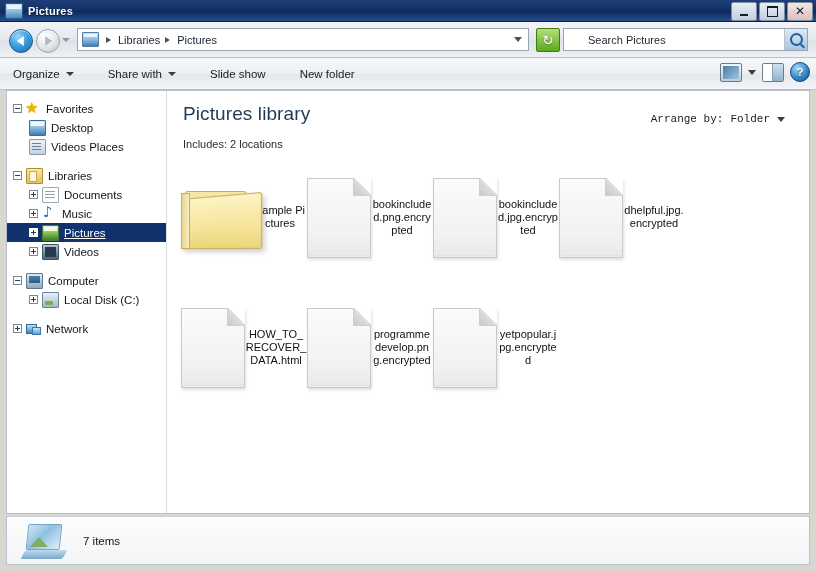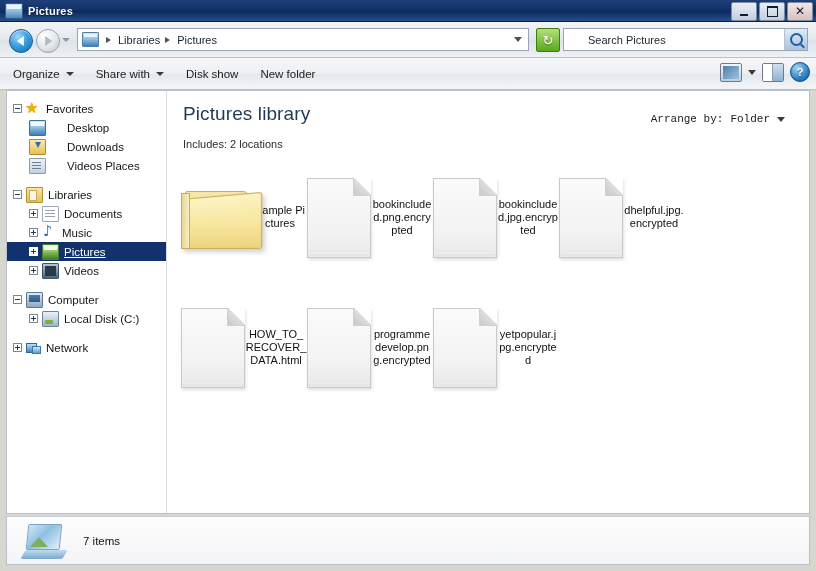--- a/index.html
+++ b/index.html
@@ -69,21 +69,21 @@
   .search-ico{width:22px;height:21px;margin-right:0;flex:none;
               background:linear-gradient(to bottom,#dfeaf6,#a9c4de);
               border-left:1px solid #b5c2d0;display:flex;align-items:center;justify-content:center;}
   .mag{width:9px;height:9px;border:2px solid #1f5f9c;border-radius:50%;position:relative;}
   .mag::after{content:"";position:absolute;right:-4px;bottom:-3px;width:5px;height:2px;
               background:#1f5f9c;transform:rotate(45deg);}
 
   
   .cmdbar{position:absolute;left:0;top:58px;width:816px;height:32px;
           background:linear-gradient(to bottom,#f6f7f9 0%,#eceff3 50%,#e3e7ec 51%,#f3f5f8 100%);
-          border-bottom:1px solid #b9c0cb;box-sizing:border-box;display:flex;align-items:center;}
+          border-bottom:1px solid #b9c0cb;box-sizing:border-box;display:flex;align-items:center;gap:12px;}
   .cmd{display:flex;align-items:center;gap:6px;font-size:11.5px;color:#1b1b1b;
        padding:4px 9px;margin-left:4px;border-radius:2px;white-space:nowrap;}
   .cmd .dn{width:0;height:0;border-left:4px solid transparent;border-right:4px solid transparent;
            border-top:4px solid #3b3b3b;}
   .cmd-right{position:absolute;right:6px;top:4px;display:flex;align-items:center;gap:6px;}
   .viewico{width:20px;height:17px;position:relative;border:1px solid #6d7c8c;border-radius:2px;
            background:linear-gradient(to bottom,#f2f7fc,#b9cee0);}
   .viewico::after{content:"";position:absolute;left:2px;top:2px;right:2px;bottom:2px;
            background:linear-gradient(135deg,#4e7fa8,#9fc3de);}
   .paneico{width:20px;height:17px;border:1px solid #6d7c8c;border-radius:2px;background:#fff;
@@ -108,21 +108,21 @@
         white-space:nowrap;}
   .nrow.sel{background:#12326e;color:#fff;}
   .nrow.sel .nlabel{text-decoration:underline;}
   .exp{width:9px;height:9px;border:1px solid #7d8792;background:#fff;margin-right:4px;flex:none;
        position:relative;box-sizing:border-box;}
   .exp::before{content:"";position:absolute;left:1px;right:1px;top:3px;height:1px;background:#2a3a4a;}
   .exp.plus::after{content:"";position:absolute;top:1px;bottom:1px;left:3px;width:1px;background:#2a3a4a;}
   .nrow.sel .exp{background:#fff;border-color:#fff;}
   .ni{width:15px;height:14px;margin-right:5px;flex:none;position:relative;border-radius:1px;}
   .nlabel{overflow:hidden;text-overflow:ellipsis;}
-  .indent1{padding-left:22px;gap:16px;}
+  .indent1{padding-left:22px;}
   .indent2{padding-left:22px;}
   .gap{height:10px;}
 
   
   .ic-star{background:none;}
   .ic-star::before{content:"★";position:absolute;left:-1px;top:-3px;font-size:15px;color:#f0b400;
                    text-shadow:0 0 1px #b58600;font-family:"DejaVu Sans",sans-serif;}
   .ic-desktop{background:linear-gradient(to bottom,#d8ecfa 0%,#8fbcdd 48%,#3e7fb2 100%);
               border:1px solid #3c6f98;}
   .ic-desktop::after{content:"";position:absolute;left:1px;top:1px;right:1px;height:4px;background:#f0f8ff;}
@@ -272,21 +272,21 @@
   <div class="cmdbar">
     <div class="cmd">
       <span>Organize</span>
       <i class="dn"></i>
     </div>
     <div class="cmd">
       <span>Share with</span>
       <i class="dn"></i>
     </div>
     <div class="cmd">
-      <span>Disk show</span>
+      <span>Slide show</span>
     </div>
     <div class="cmd">
       <span>New folder</span>
     </div>
 
     <div class="cmd-right">
       <span class="viewico"></span>
       <span class="tiny-caret"></span>
       <span class="paneico">
           <i></i>
@@ -305,24 +305,20 @@
       <div class="nrow">
         <i class="exp"></i>
         <i class="ni ic-star"></i>
         <span class="nlabel">Favorites</span>
       </div>
       <div class="nrow indent1">
         <i class="ni ic-desktop"></i>
         <span class="nlabel">Desktop</span>
       </div>
       <div class="nrow indent1">
-        <i class="ni ic-down"></i>
-        <span class="nlabel">Downloads</span>
-      </div>
-      <div class="nrow indent1">
         <i class="ni ic-recent"></i>
         <span class="nlabel">Videos Places</span>
       </div>
 
       <div class="gap"></div>
 
       <div class="nrow">
         <i class="exp"></i>
         <i class="ni ic-lib"></i>
         <span class="nlabel">Libraries</span>

